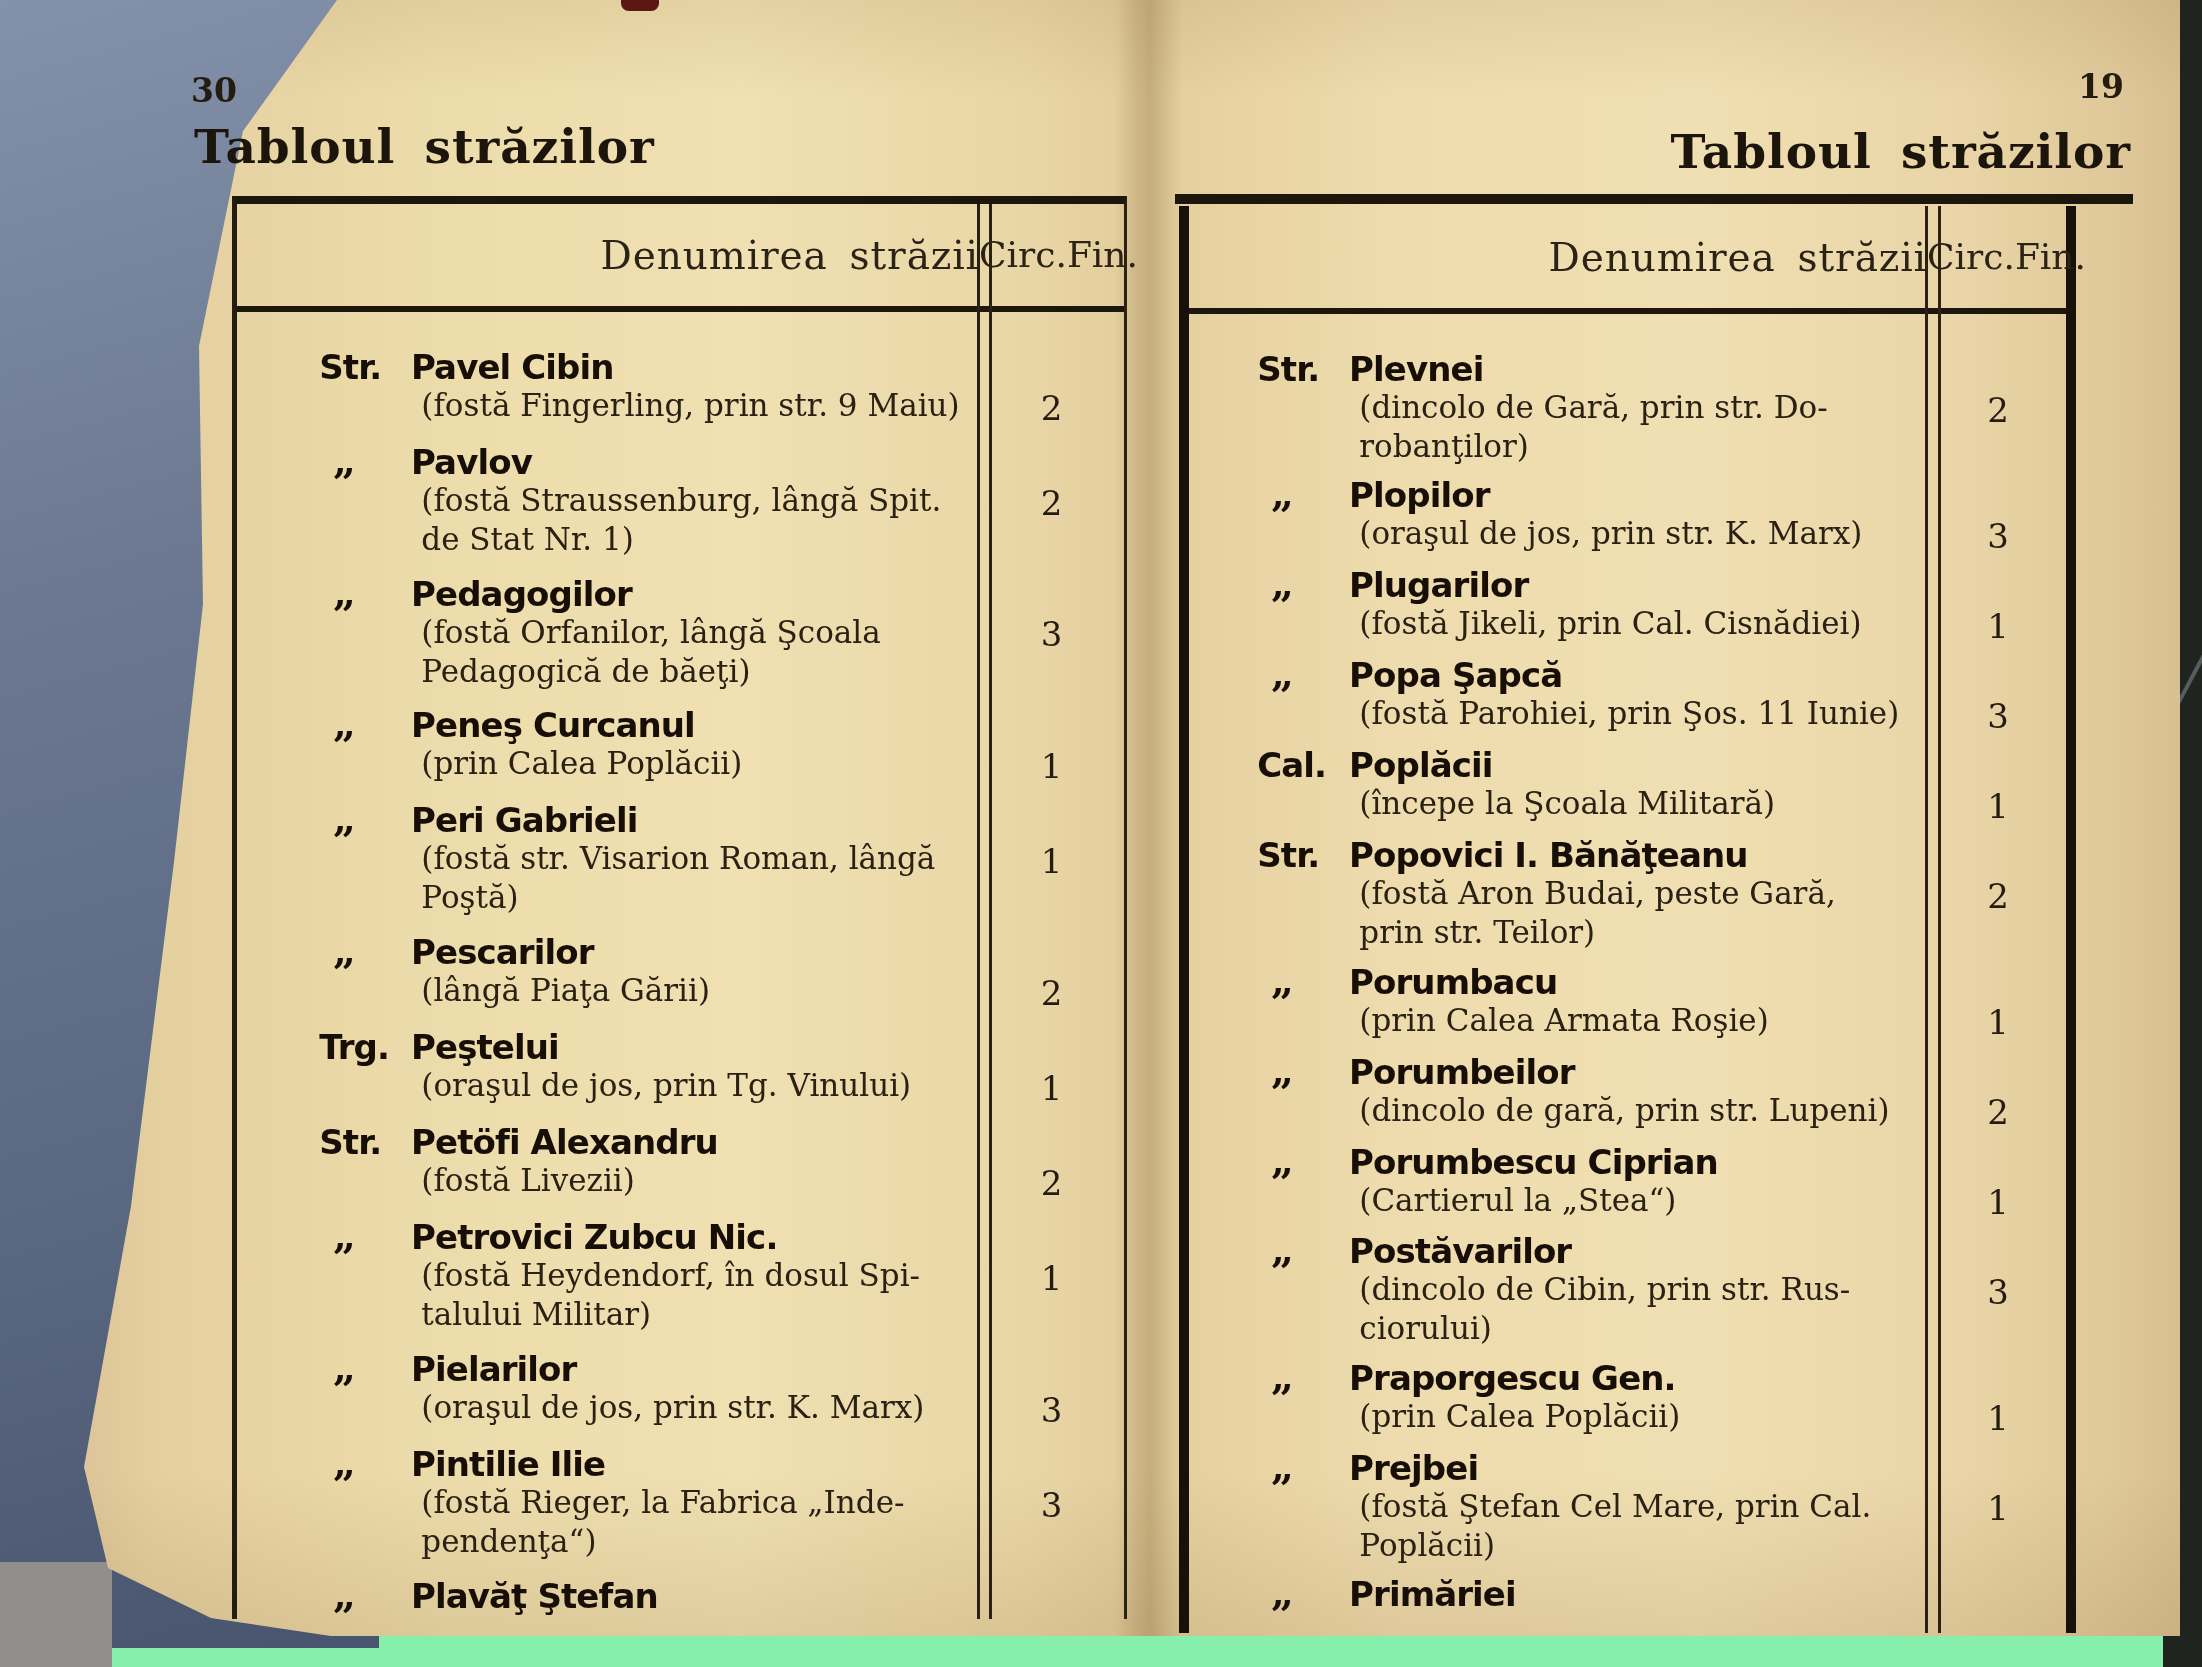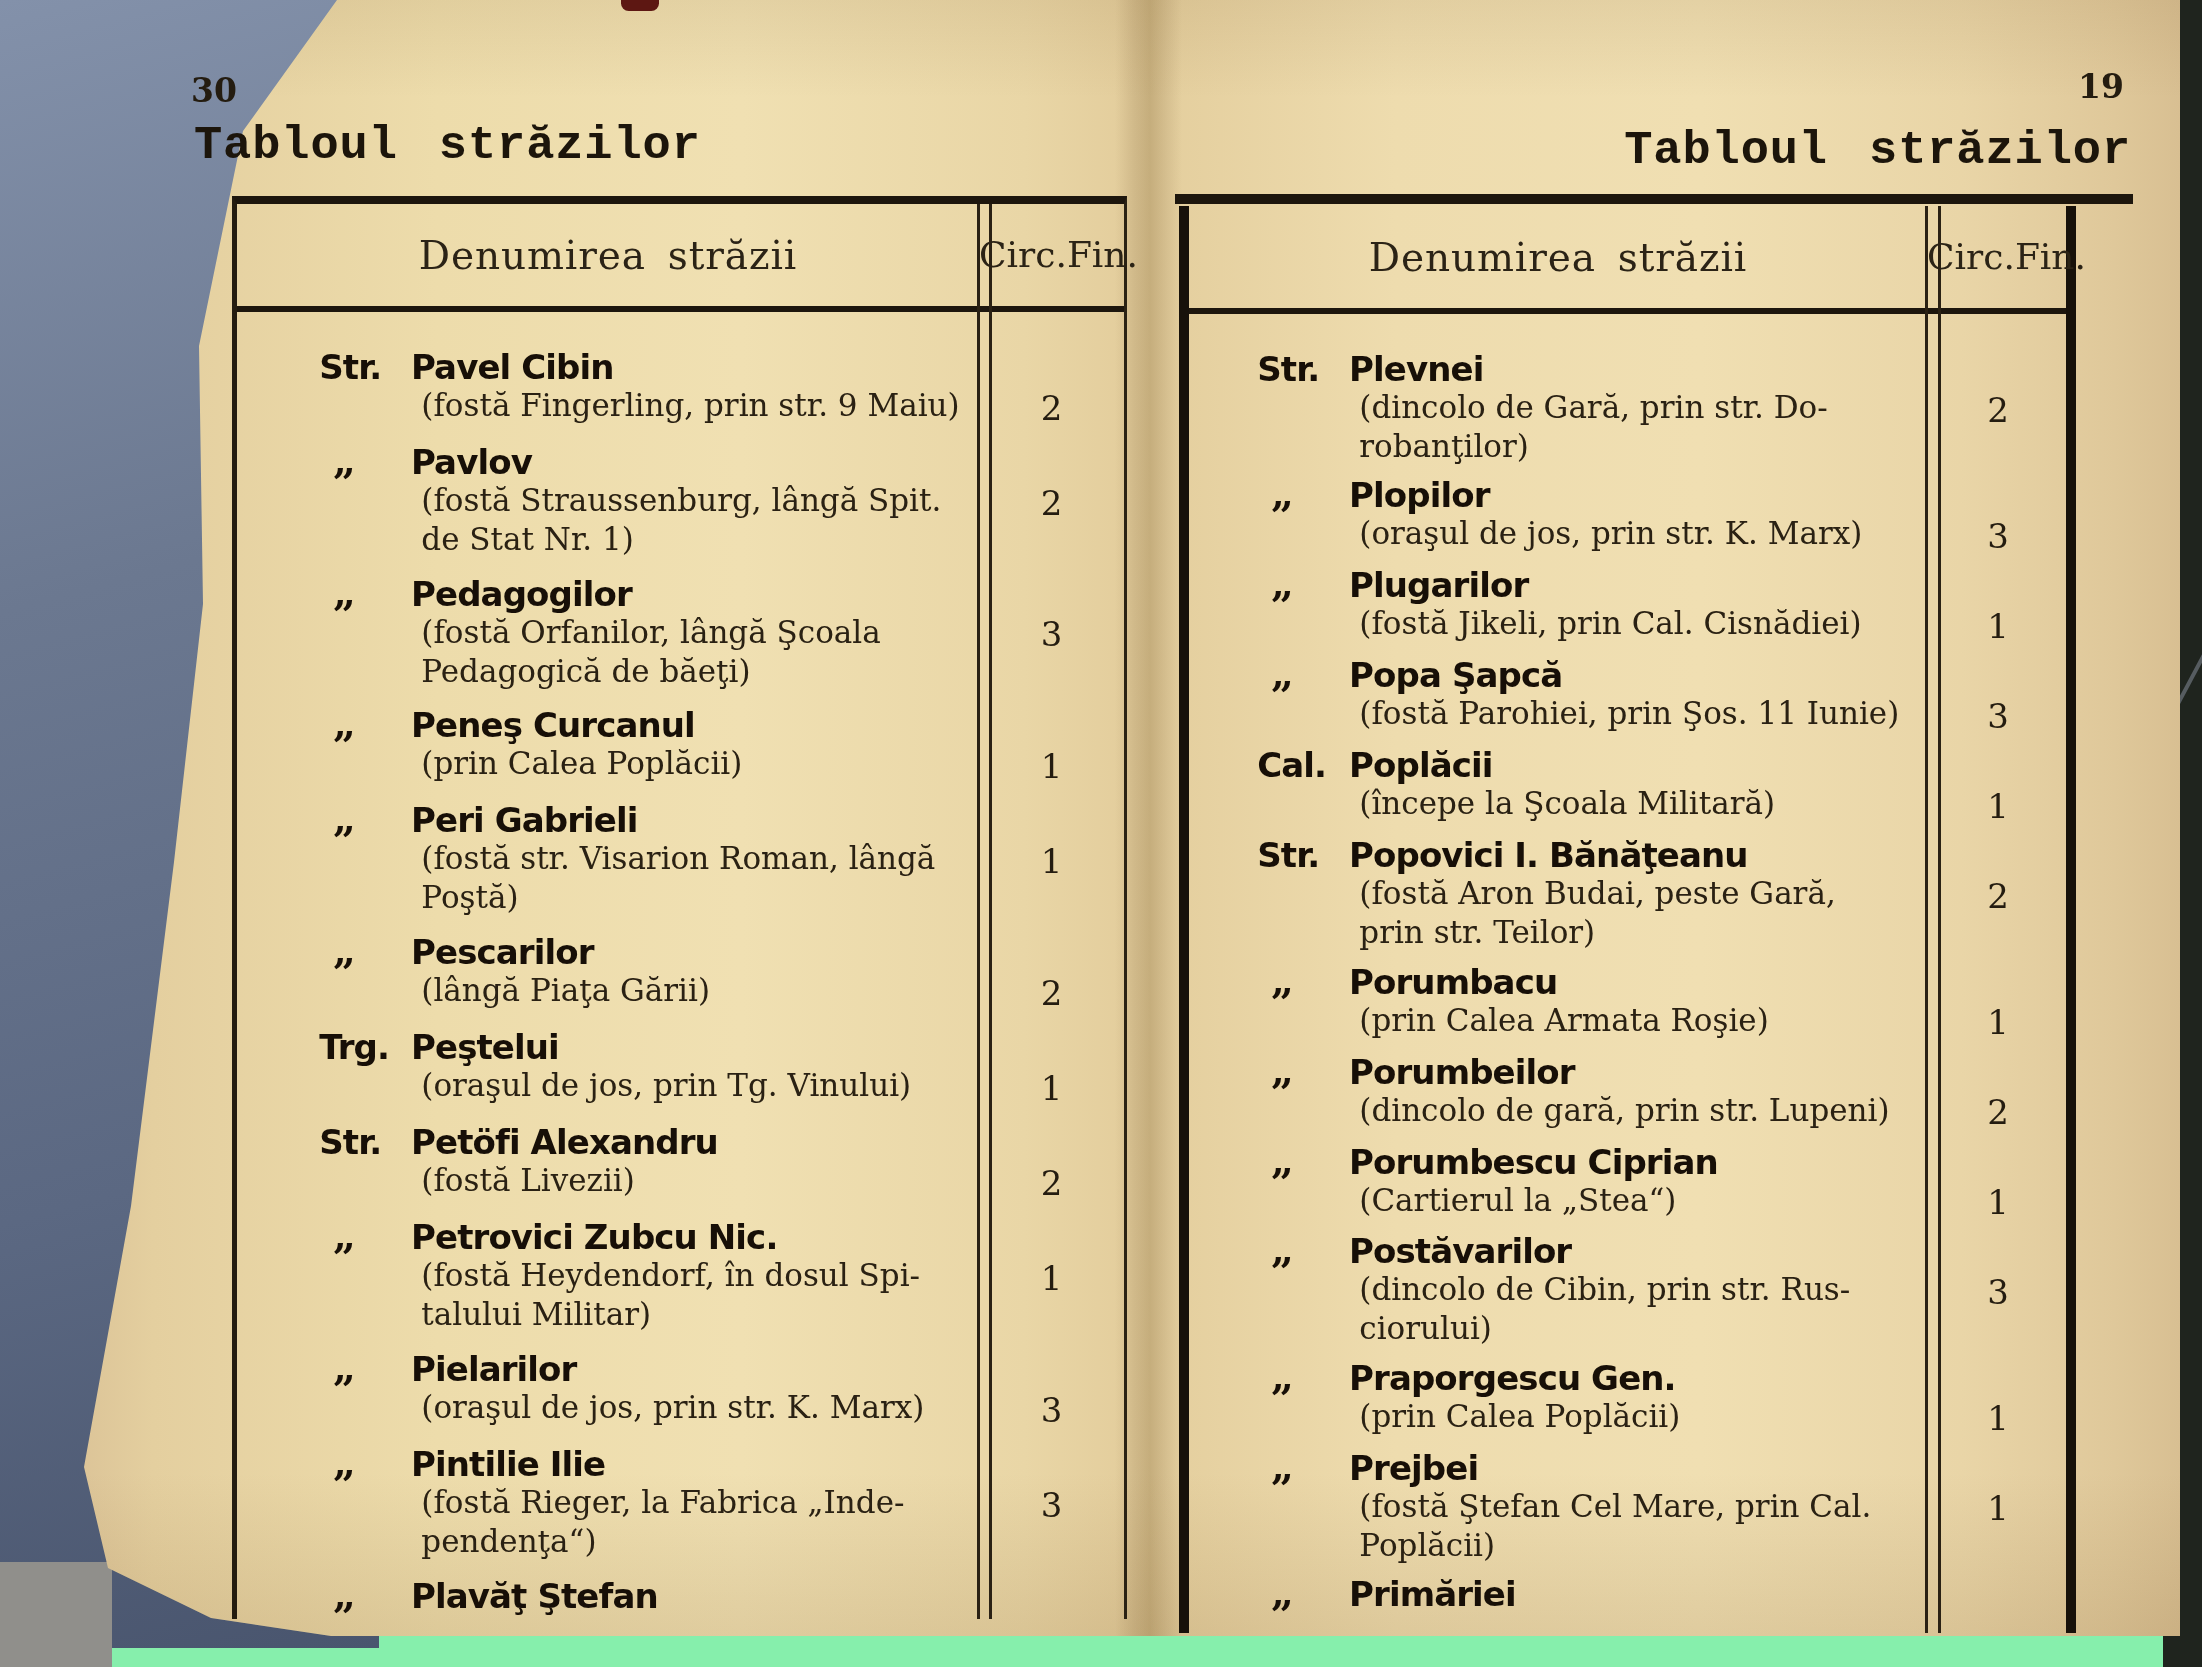--- a/index.html
+++ b/index.html
@@ -21,40 +21,40 @@
       linear-gradient(90deg,#d3b890 0%,#e4cf9f 7%,#eddcab 20%,#f0e0b2 34%,#e9d6a6 47%,#e3cd9c 52%,#eedcae 64%,#f0dfb2 78%,#e9d5a7 90%,#dfc89a 97%,#d8bf92 100%);
     clip-path:polygon(337px 0,2180px 0,2180px 1636px,331px 1636px,211px 1618px,108px 1568px,84px 1467px,131px 1206px,174px 862px,203px 604px,199px 346px,243px 131px);}
   .gutter{position:absolute;left:1115px;top:0;width:67px;height:1636px;pointer-events:none;
     background:linear-gradient(90deg,rgba(90,60,20,0) 0%,rgba(90,60,20,.14) 30%,rgba(110,80,30,.26) 52%,rgba(90,60,20,.10) 78%,rgba(90,60,20,0) 100%);}
   .mark-top{position:absolute;left:621px;top:0;width:38px;height:11.2px;background:#5d1712;border-radius:0 0 7.7px 7.7px;}
 
   
   .pageno{position:absolute;font-weight:bold;font-size:33px;color:#241c10;}
   .pageno-left{left:191px;top:71px;}
   .pageno-right{right:79px;top:67px;text-align:right;}
-  .title{position:absolute;font-weight:bold;font-size:47px;letter-spacing:0.9px;word-spacing:12px;color:#1c150b;font-family:Liberation Mono, monospace;}
+  .title{position:absolute;font-weight:bold;font-size:47px;letter-spacing:0.9px;word-spacing:12px;color:#1c150b;}
   .title-left{left:194px;top:119px;}
   .title-right{right:72px;top:124px;text-align:right;}
 
   .toprule-right{position:absolute;left:1175px;top:194px;width:958px;height:9.5px;background:#1d160d;}
 
   
   .table{position:absolute;box-sizing:border-box;}
   .table-left{left:232px;top:196px;width:895px;height:1423px;
     border-top:8.6px solid #1d160d;border-left:5.2px solid #241c10;border-right:3.4px solid #2a2214;}
   .table-right{left:1179px;top:206px;width:897px;height:1427px;
     border-left:10.3px solid #17110a;border-right:10.3px solid #17110a;}
   .sep{position:absolute;top:0;bottom:0;width:3.4px;background:#2a2114;}
   .table-left .sep-a{left:740px;} .table-left .sep-b{left:752px;}
   .table-right .sep-a{left:736px;} .table-right .sep-b{left:749px;}
 
   .thead{height:102px;border-bottom:6.9px solid #1d160d;display:grid;align-items:center;}
   .table-left .thead{grid-template-columns:742px 145px;}
   .table-right .thead{grid-template-columns:738px 139px;}
-  .th-name{text-align:center;font-size:39px;letter-spacing:0.9px;word-spacing:8.6px;color:#2b2316;}
+  .th-name{text-align:right;font-size:39px;letter-spacing:0.9px;word-spacing:8.6px;color:#2b2316;}
   .th-circ{text-align:center;font-size:36px;line-height:1.22;color:#2b2316;display:flex;flex-direction:row;}
 
   .tbody{padding-top:36px;}
   .table-left .tbody{padding-left:77px;}
   .table-right .tbody{padding-left:63px;}
 
   .entry{display:grid;row-gap:0;}
   .table-left .entry{grid-template-columns:97px 568px 145px;margin-bottom:15.5px;}
   .table-right .entry{grid-template-columns:97px 581px 136px;margin-bottom:10.3px;}
   .prefix{grid-row:1;grid-column:1;font-family:"DejaVu Sans",sans-serif;font-weight:bold;

